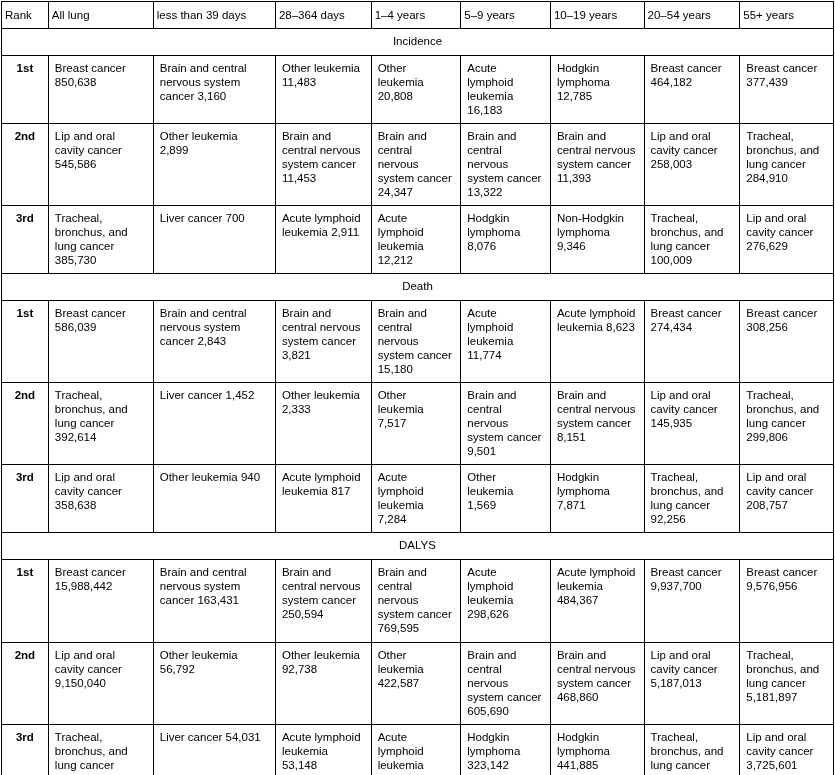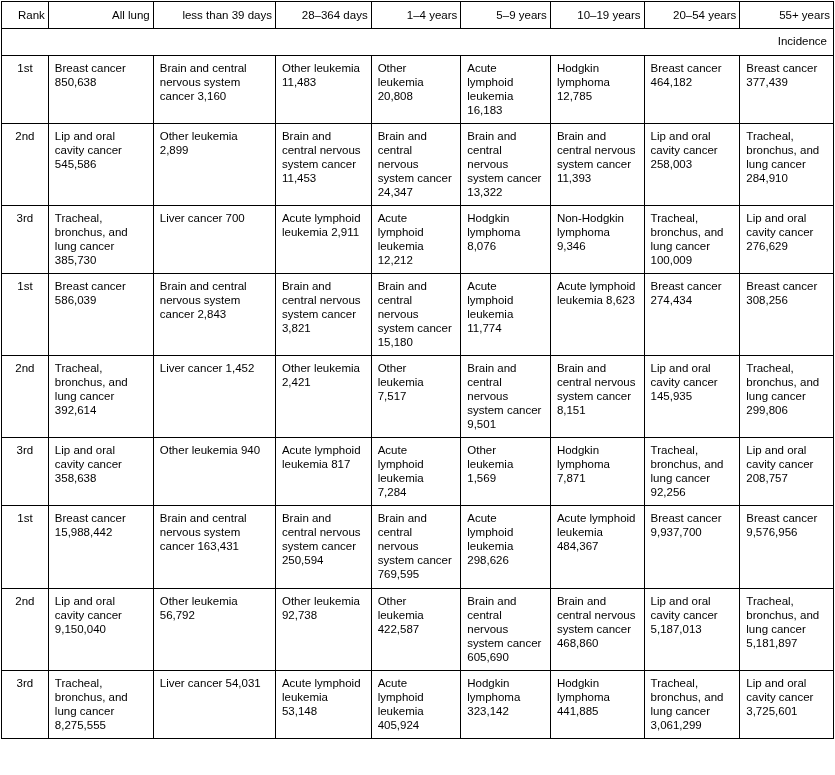--- a/index.html
+++ b/index.html
@@ -27,33 +27,33 @@
   table.data-table th,
   table.data-table td {
     border: 1px solid #000000;
     vertical-align: top;
     padding: 5px 6px 6px 6px;
     line-height: 1.22;
     word-wrap: break-word;
     overflow-wrap: break-word;
   }
   table.data-table thead th {
-    text-align: right;
+    text-align: left;
     vertical-align: middle;
     font-weight: normal;
     padding: 4px 3px;
     height: 18px;
   }
   td.rank-cell {
     text-align: center;
     vertical-align: middle;
-    font-weight: normal;
+    font-weight: bold;
   }
   td.section-cell {
-    text-align: right;
+    text-align: center;
     vertical-align: middle;
     padding: 3px 4px 4px 4px;
     height: 15px;
   }
   col.c-rank   { width: 46px; }
   col.c-all    { width: 103px; }
   col.c-28     { width: 120px; }
   col.c-364    { width: 94px; }
   col.c-14     { width: 88px; }
   col.c-59     { width: 88px; }
@@ -123,54 +123,60 @@
         <td>Liver cancer 700</td>
         <td>Acute lymphoid leukemia 2,911</td>
         <td>Acute lymphoid leukemia 12,212</td>
         <td>Hodgkin lymphoma 8,076</td>
         <td>Non-Hodgkin lymphoma 9,346</td>
         <td>Tracheal, bronchus, and lung cancer 100,009</td>
         <td>Lip and oral cavity cancer 276,629</td>
       </tr>
 
       <tr>
+        <td class="section-cell" colspan="9">Death</td>
+      </tr>
+      <tr>
         <td class="rank-cell">1st</td>
         <td>Breast cancer 586,039</td>
         <td>Brain and central nervous system cancer 2,843</td>
         <td>Brain and central nervous system cancer 3,821</td>
         <td>Brain and central nervous system cancer 15,180</td>
         <td>Acute lymphoid leukemia 11,774</td>
         <td>Acute lymphoid leukemia 8,623</td>
         <td>Breast cancer 274,434</td>
         <td>Breast cancer 308,256</td>
       </tr>
       <tr>
         <td class="rank-cell">2nd</td>
         <td>Tracheal, bronchus, and lung cancer 392,614</td>
         <td>Liver cancer 1,452</td>
-        <td>Other leukemia 2,421</td>
+        <td>Other leukemia 2,333</td>
         <td>Other leukemia 7,517</td>
         <td>Brain and central nervous system cancer 9,501</td>
         <td>Brain and central nervous system cancer 8,151</td>
         <td>Lip and oral cavity cancer 145,935</td>
         <td>Tracheal, bronchus, and lung cancer 299,806</td>
       </tr>
       <tr>
         <td class="rank-cell">3rd</td>
         <td>Lip and oral cavity cancer 358,638</td>
         <td>Other leukemia 940</td>
         <td>Acute lymphoid leukemia 817</td>
         <td>Acute lymphoid leukemia 7,284</td>
         <td>Other leukemia 1,569</td>
         <td>Hodgkin lymphoma 7,871</td>
         <td>Tracheal, bronchus, and lung cancer 92,256</td>
         <td>Lip and oral cavity cancer 208,757</td>
       </tr>
 
       <tr>
+        <td class="section-cell" colspan="9">DALYS</td>
+      </tr>
+      <tr>
         <td class="rank-cell">1st</td>
         <td>Breast cancer 15,988,442</td>
         <td>Brain and central nervous system cancer 163,431</td>
         <td>Brain and central nervous system cancer 250,594</td>
         <td>Brain and central nervous system cancer 769,595</td>
         <td>Acute lymphoid leukemia 298,626</td>
         <td>Acute lymphoid leukemia 484,367</td>
         <td>Breast cancer 9,937,700</td>
         <td>Breast cancer 9,576,956</td>
       </tr>

